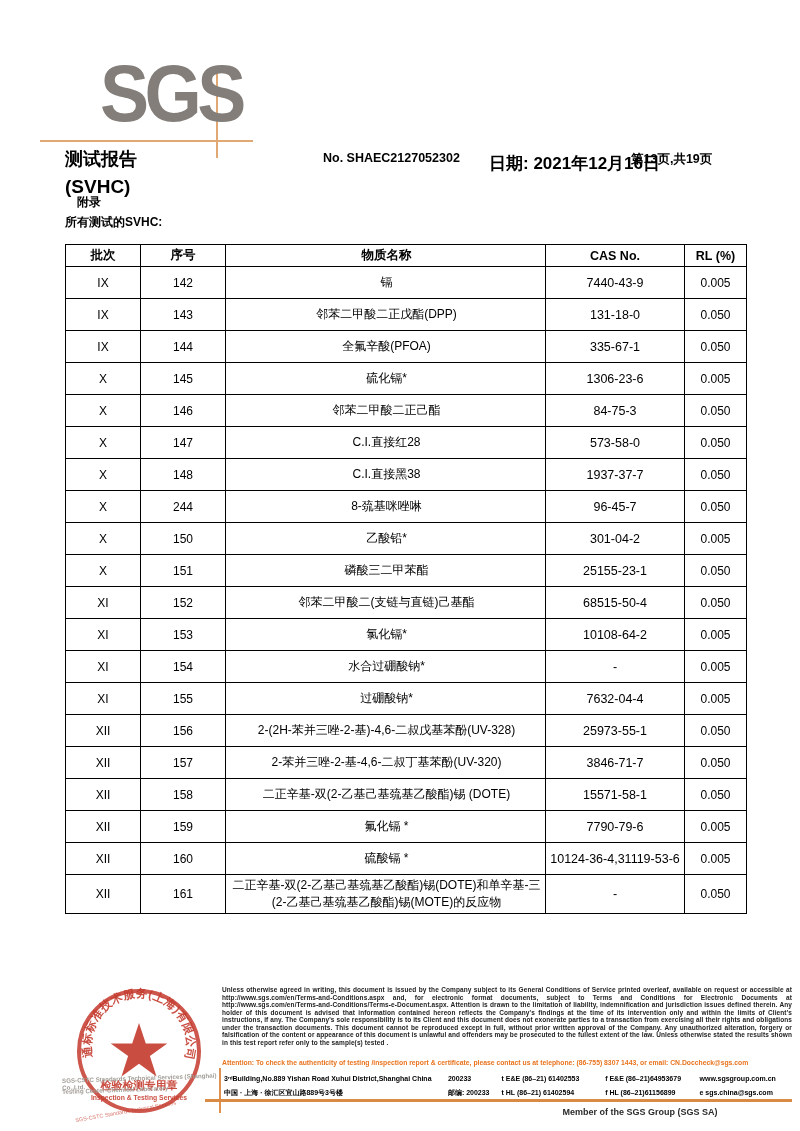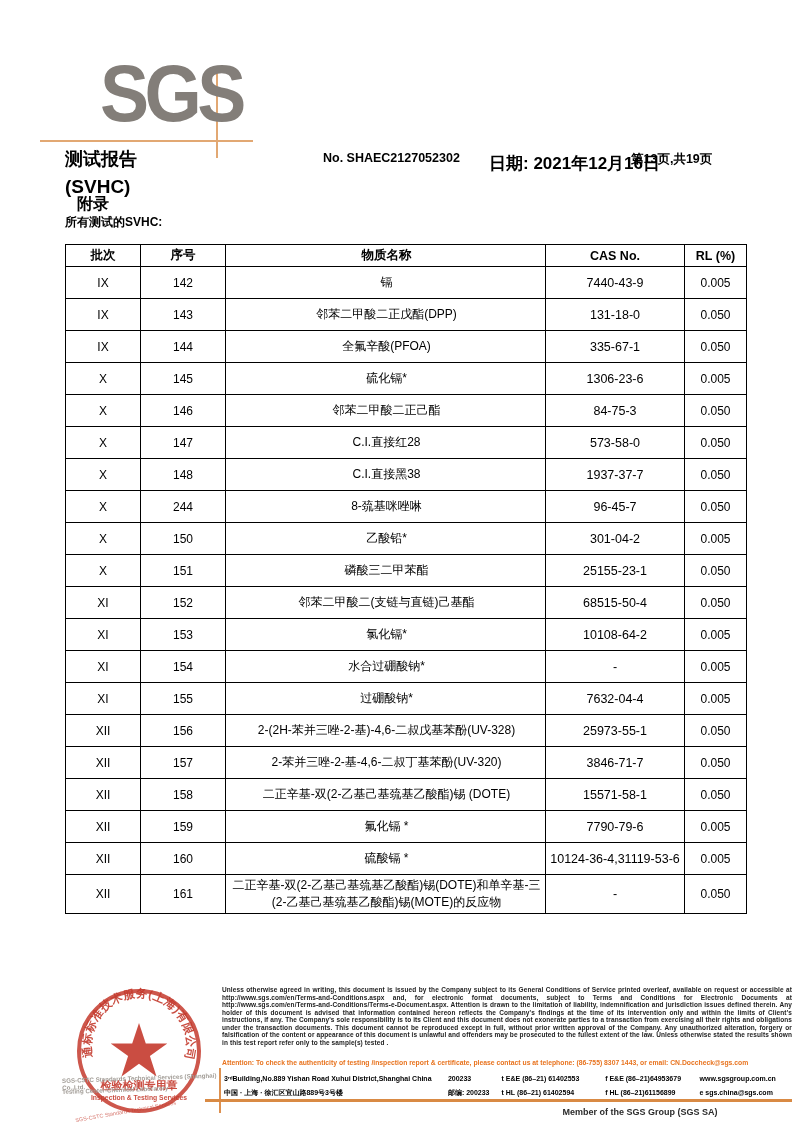--- a/index.html
+++ b/index.html
@@ -20,21 +20,21 @@
     line-height: 1;
   }
   .logo-hline { position: absolute; left: 40px; top: 116px; width: 213px; height: 2px; background: #e2a873; }
   .logo-vline { position: absolute; left: 216px; top: 42px; width: 2px; height: 92px; background: #e2a873; }
   
   .doc-title { position: absolute; left: 65px; top: 147px; font-size: 18px; font-weight: bold; }
   .doc-title2 { position: absolute; left: 65px; top: 176px; font-size: 19px; font-weight: bold; }
   .report-no { position: absolute; left: 283px; top: 151px; font-size: 12.5px; font-weight: 600; padding-left: 40px; }
   .report-date { position: absolute; left: 489px; top: 152px; font-size: 17px; font-weight: 600; }
   .report-page { position: absolute; left: 631px; top: 151px; font-size: 12.5px; font-weight: 600; }
-  .appendix { position: absolute; left: 65px; top: 194px; font-size: 16px; font-weight: bold; padding-left: 12px; }
+  .appendix { position: absolute; left: 65px; top: 194px; font-size: 12px; font-weight: bold; padding-left: 12px; }
   .subtitle { position: absolute; left: 65px; top: 214px; font-size: 12px; font-weight: bold; }
   
   .svhc-table {
     position: absolute; left: 65px; top: 244px; width: 681px;
     border-collapse: collapse; table-layout: fixed;
     font-size: 12px;
   }
   .svhc-table th, .svhc-table td {
     border: 1.5px solid #000;
     vertical-align: middle;

